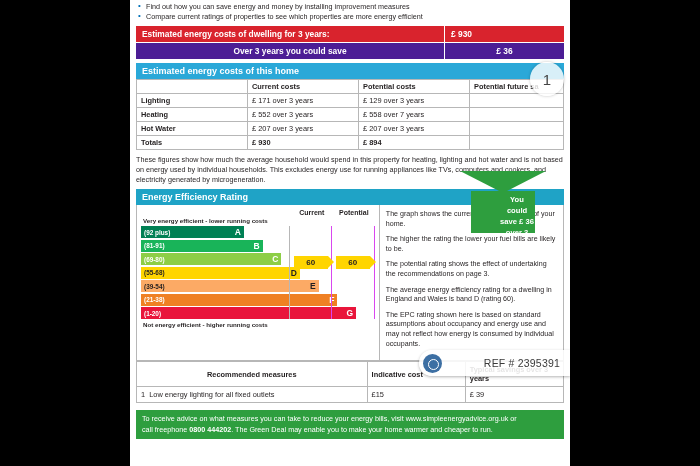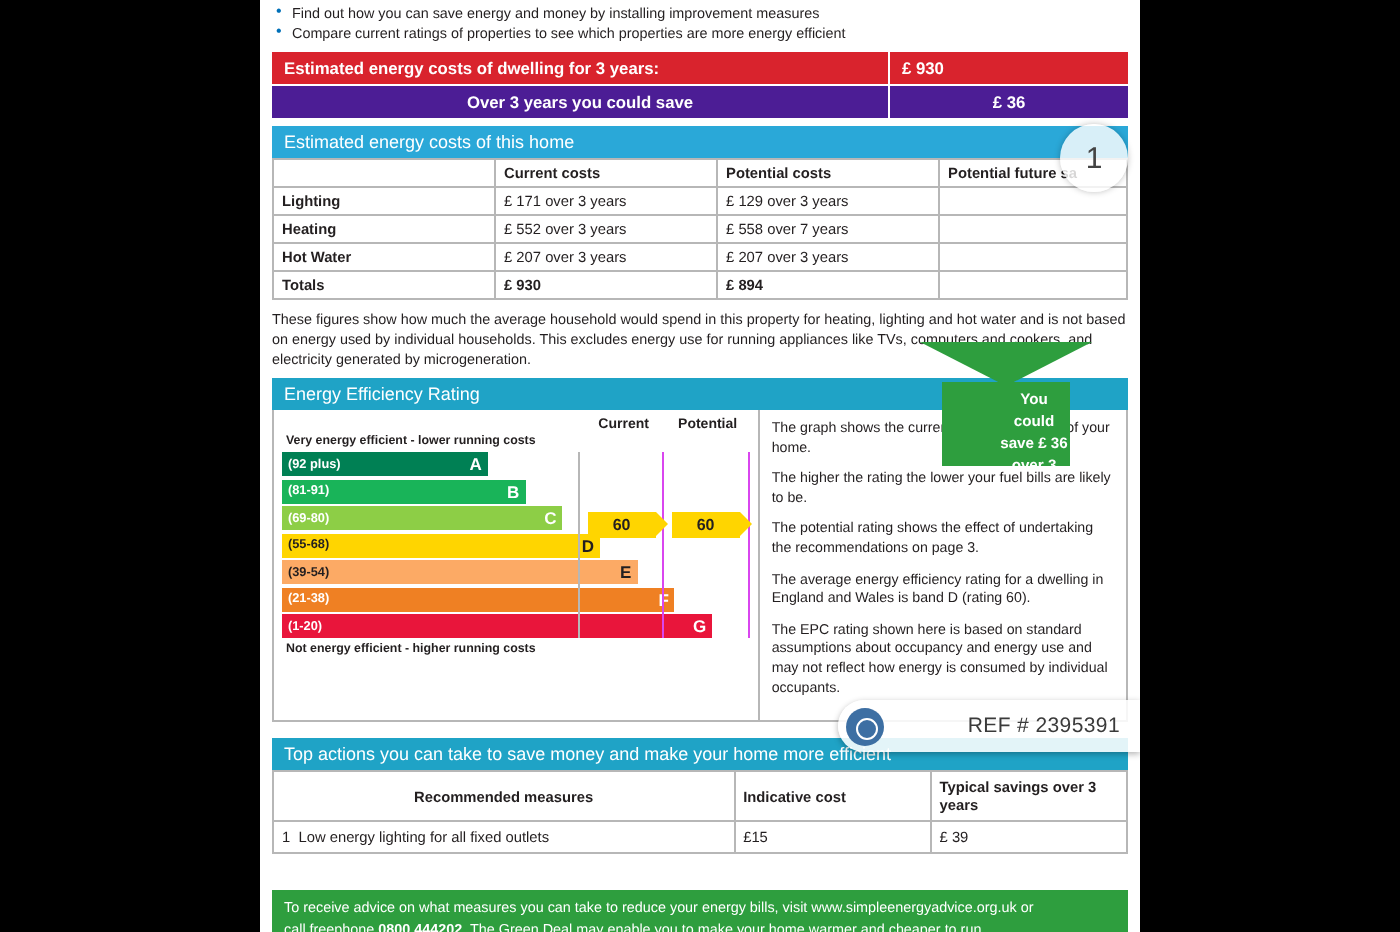--- a/index.html
+++ b/index.html
@@ -34,21 +34,21 @@
   .costbar {
     display: flex; align-items: stretch; color: #fff;
     font-size: 8.4px; font-weight: bold; margin-bottom: 1px;
   }
   .costbar .lbl { flex: 1; padding: 3px 6px; }
   .costbar .val { width: 120px; padding: 3px 6px; border-left: 1px solid #fff; }
   .costbar.red { background: #d9232d; }
   .costbar.green { background: #4c1d95; text-align: center; }
 
   .sectionhead {
-    background: #2aa8d8; color: #fff; font-size: 9px; font-weight: normal;
+    background: #2aa8d8; color: #fff; font-size: 9px; font-weight: bold;
     padding: 3px 6px; margin-top: 4px; margin-bottom: 0;
   }
   .sectionhead.teal { background: #1fa3c6; }
 
   
   table.costs { width: 100%; border-collapse: collapse; font-size: 7.4px; }
   table.costs th, table.costs td {
     border: 1px solid #b7b7b7; padding: 2px 4px; text-align: left;
     color: #231f20; height: 14px;
   }
@@ -132,21 +132,21 @@
     border: 1px solid #b7b7b7; padding: 3px 4px; color: #231f20; height: 15px;
   }
   table.actions th { font-weight: bold; }
   table.actions th.right, table.actions td.right { text-align: left; margin-top: 28px; }
   table.actions col.a1 { width: 54%; }
   table.actions col.a2 { width: 23%; }
   table.actions col.a3 { width: 23%; }
 
   .footer {
     background: #2e9e3e; color: #fff; font-size: 7.2px; line-height: 10.5px;
-    padding: 4px 6px; margin-top: 18px;
+    padding: 4px 6px; margin-top: 7px;
   }
   .footer b { font-weight: bold; }
 
   
   .pagebadge {
     position: absolute; right: 6px; top: 62px;
     width: 34px; height: 34px; border-radius: 50%;
     background: rgba(255,255,255,0.82); color: #444;
     display: flex; align-items: center; justify-content: center;
     font-size: 15px; box-shadow: 0 0 3px rgba(0,0,0,0.25);
@@ -308,21 +308,20 @@
       </div>
       <div class="epcright">
         <p>The graph shows the current energy efficiency of your home.</p>
         <p>The higher the rating the lower your fuel bills are likely to be.</p>
         <p>The potential rating shows the effect of undertaking the recommendations on page 3.</p>
         <p>The average energy efficiency rating for a dwelling in England and Wales is band D (rating 60).</p>
         <p>The EPC rating shown here is based on standard assumptions about occupancy and energy use and may not reflect how energy is consumed by individual occupants.</p>
       </div>
     </div>
 
-    <div class="sectionhead teal" style="margin-top:8px;">Top actions you can take to save money and make your home more efficient</div>
 
     <table class="actions">
       <colgroup>
           <col class="a1">
           <col class="a2">
           <col class="a3">
         </colgroup>
       <thead>
         <tr>
           <th>Recommended measures</th>

